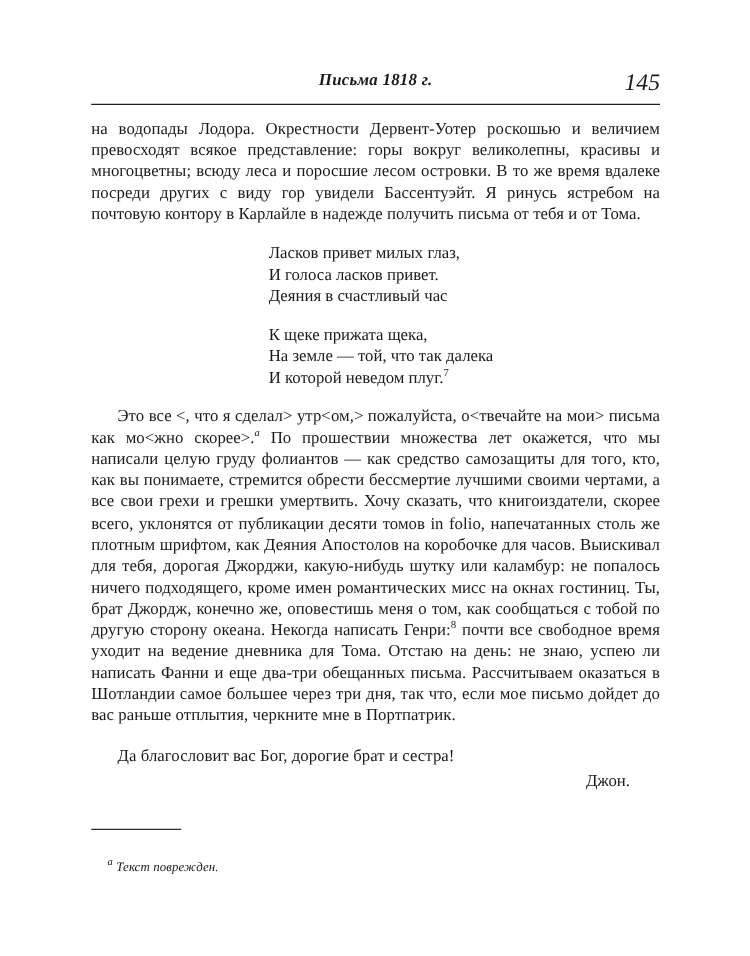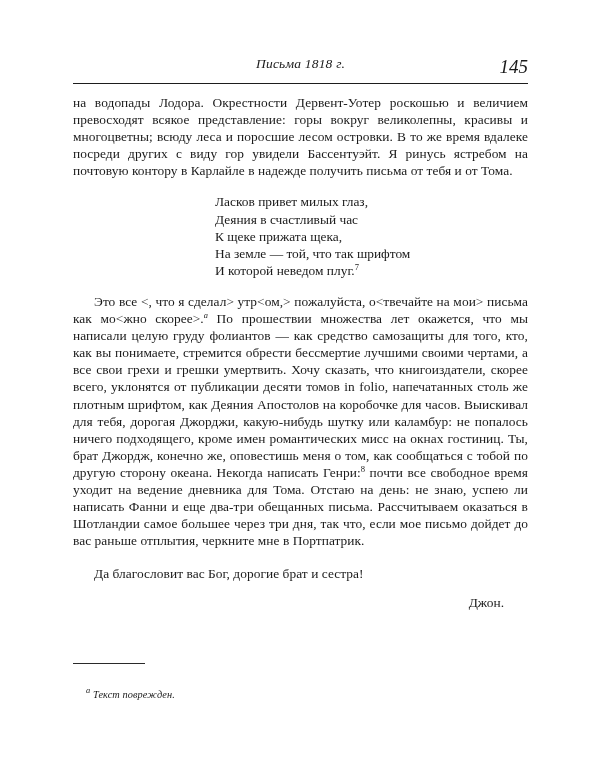--- a/index.html
+++ b/index.html
@@ -38,20 +38,21 @@
   }
   .header-title {
     position: absolute;
     left: 0;
     width: 455px;
     text-align: center;
     font-style: italic;
     font-size: 13.5px;
     letter-spacing: 0.2px;
     white-space: nowrap;
+    font-weight: bold;
   }
   .header-folio {
     position: absolute;
     right: 0;
     top: 0;
     font-style: italic;
     font-size: 19px;
   }
   .header-rule {
     position: absolute;
@@ -102,31 +103,32 @@
   
   .verse {
     margin: 14px 0 14px 0;
     padding-left: 142px;
     font-family: Liberation Serif, serif;
   }
   .verse-stanza {
     margin: 0;
   }
   .verse-stanza + .verse-stanza {
+    margin-top: 14px;
   }
   .verse-line {
     font-size: 13.4px;
     line-height: 17.1px;
     white-space: nowrap;
     text-align: left;
   }
 
   
   .signature {
-    margin-top: 13px;
+    margin-top: 3px;
     font-size: 13.4px;
     text-align: right;
     padding-right: 24px;
   }
 
   
   .footnotes {
     position: absolute;
     left: 73px;
     top: 663px;
@@ -161,26 +163,27 @@
   <div class="header-rule"></div>
 
   <div class="textblock">
 
     <p class="body"><span>на водопады Лодора. Окрестности Дервент-Уотер роскошью и величием превосходят всякое представление: горы вокруг великолепны, красивы и многоцветны; всюду леса и поросшие лесом островки. В то же время вдалеке посреди других с виду гор увидели Бассентуэйт. Я ринусь ястребом на почтовую контору в Карлайле в надежде получить письма от тебя и от Тома.</span></p>
 
     <div class="verse">
 
       <div class="verse-stanza">
         <div class="verse-line">Ласков привет милых глаз,</div>
+        <div class="verse-line">И голоса ласков привет.</div>
         <div class="verse-line">Деяния в счастливый час</div>
       </div>
 
       <div class="verse-stanza">
         <div class="verse-line">К щеке прижата щека,</div>
-        <div class="verse-line">На земле — той, что так шрифтом</div>
+        <div class="verse-line">На земле — той, что так далека</div>
         <div class="verse-line"><span>И которой неведом плуг.</span><sup class="fn">7</sup></div>
       </div>
 
     </div>
 
     <p class="body indent"><span>Это все &lt;, что я сделал&gt; утр&lt;ом,&gt; пожалуйста, о&lt;твечайте на мои&gt; письма как мо&lt;жно скорее&gt;.</span><sup class="fn-italic">а</sup><span> По прошествии множества лет окажется, что мы написали целую груду фолиантов — как средство самозащиты для того, кто, как вы понимаете, стремится обрести бессмертие лучшими своими чертами, а все свои грехи и грешки умертвить. Хочу сказать, что книгоиздатели, скорее всего, уклонятся от публикации десяти томов in folio, напечатанных столь же плотным шрифтом, как Деяния Апостолов на коробочке для часов. Выискивал для тебя, дорогая Джорджи, какую-нибудь шутку или каламбур: не попалось ничего подходящего, кроме имен романтических мисс на окнах гостиниц. Ты, брат Джордж, конечно же, оповестишь меня о том, как сообщаться с тобой по другую сторону океана. Некогда написать Генри:</span><sup class="fn">8</sup><span> почти все свободное время уходит на ведение дневника для Тома. Отстаю на день: не знаю, успею ли написать Фанни и еще два-три обещанных письма. Рассчитываем оказаться в Шотландии самое большее через три дня, так что, если мое письмо дойдет до вас раньше отплытия, черкните мне в Портпатрик.</span></p>
 
     <p class="body indent nogap"><span>Да благословит вас Бог, дорогие брат и сестра!</span></p>
 
     <div class="signature">Джон.</div>

